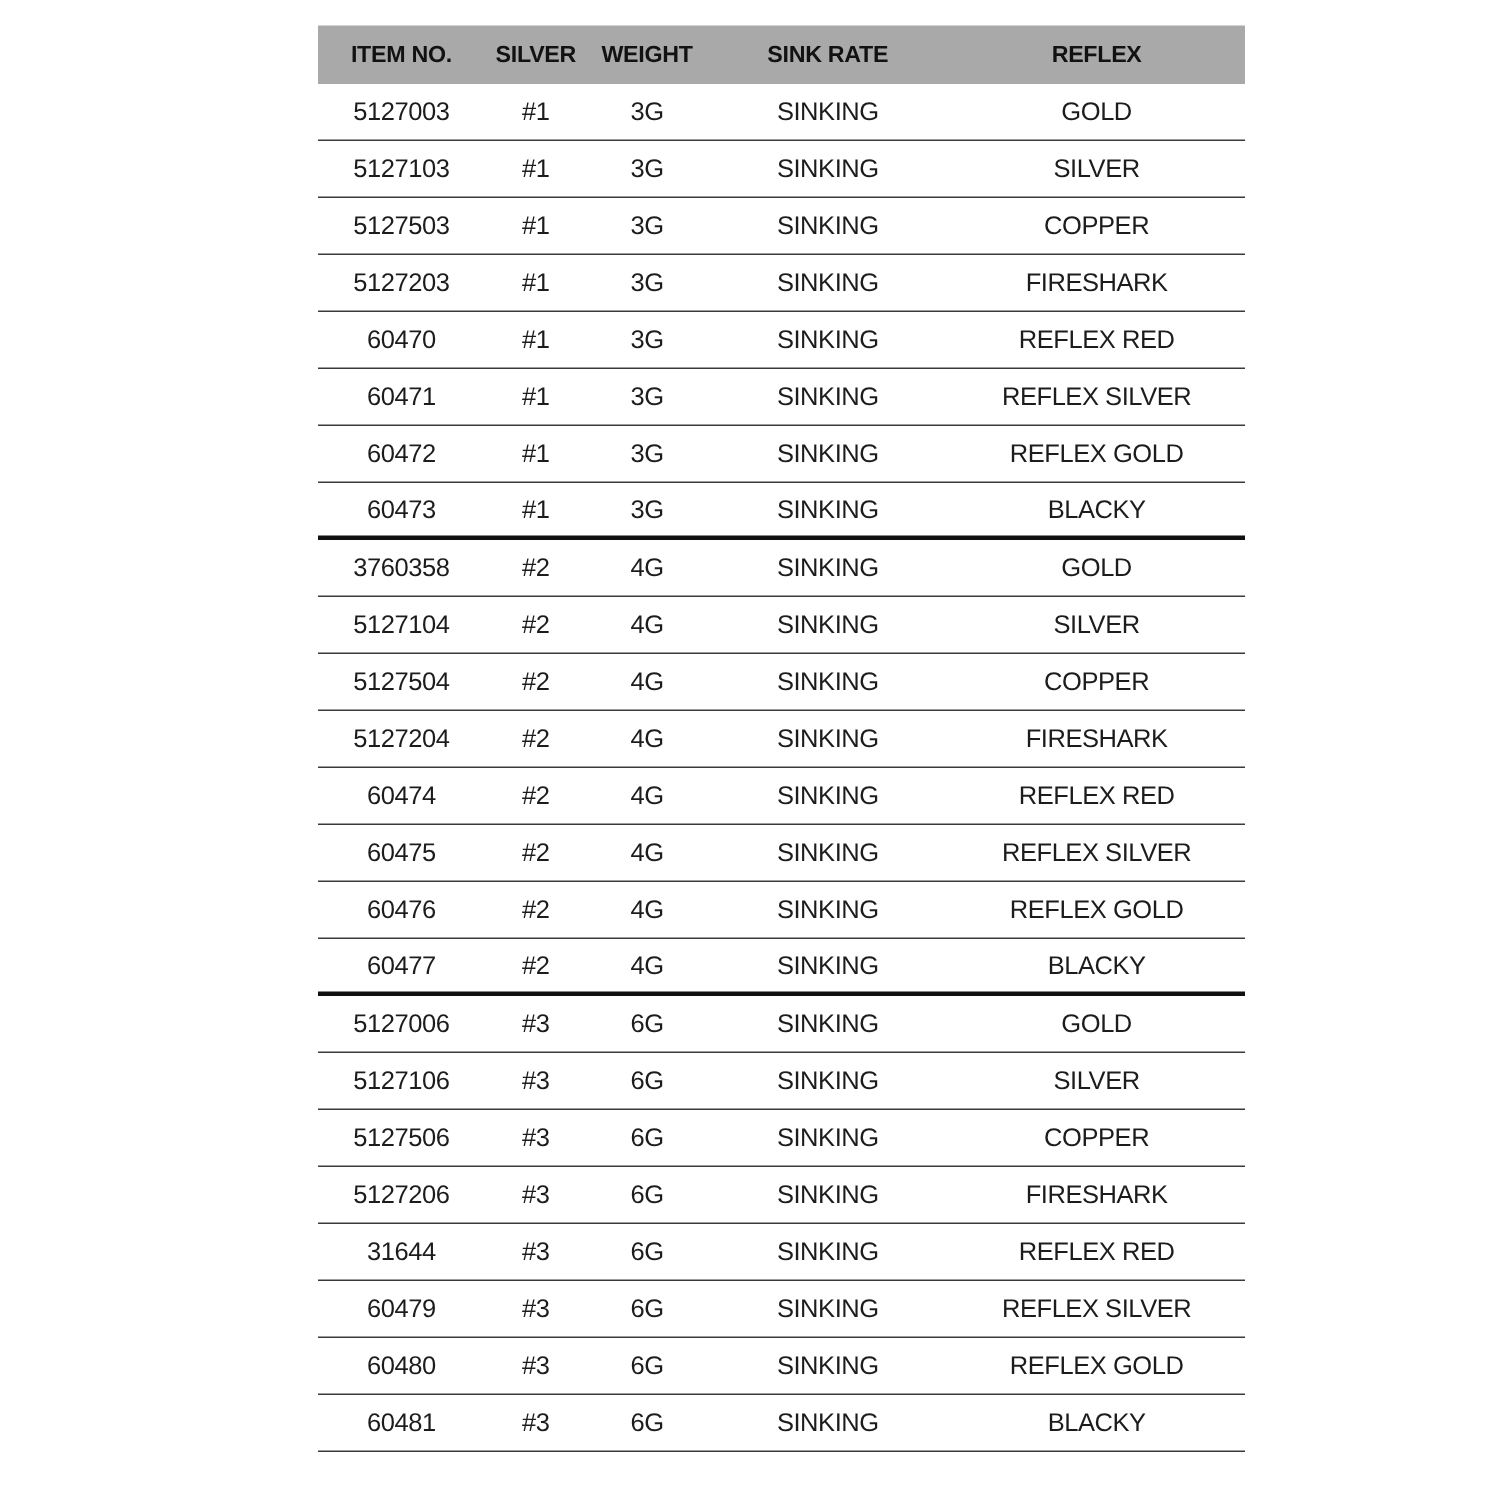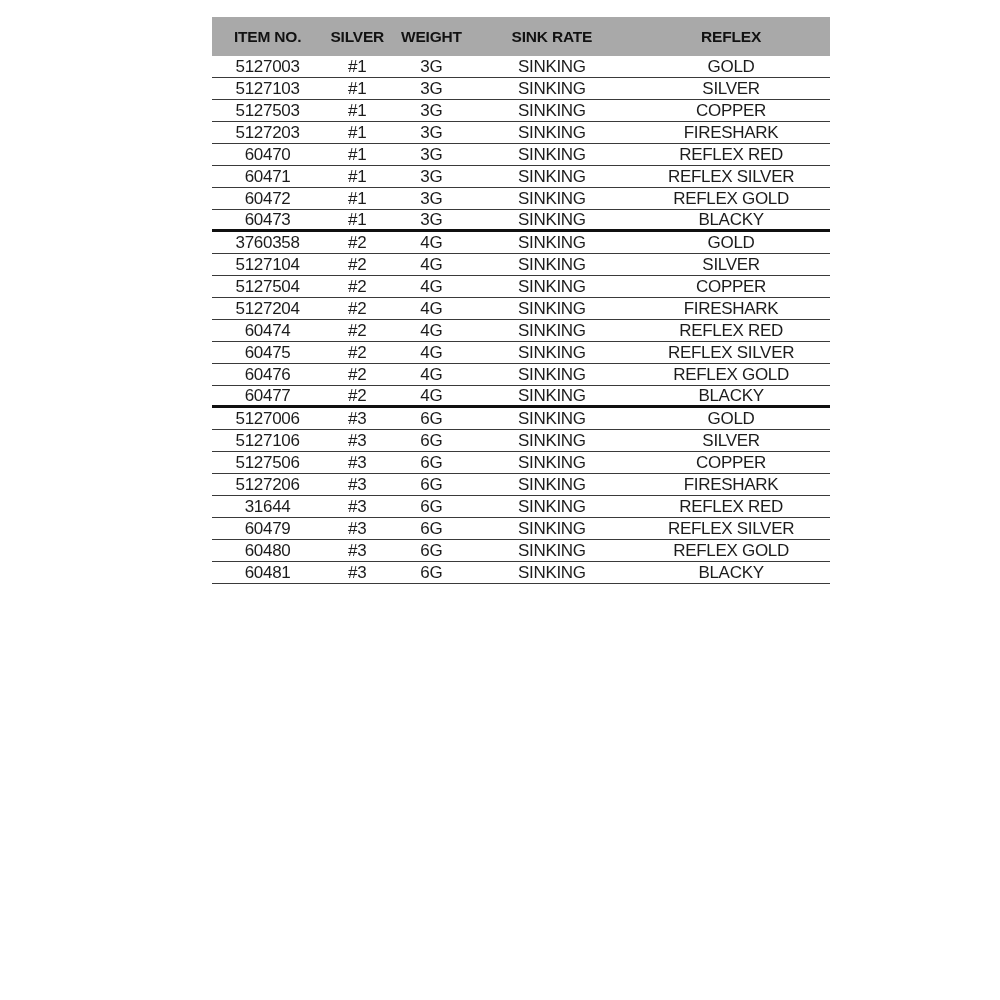--- a/index.html
+++ b/index.html
@@ -30,21 +30,21 @@
   }
   .header-row {
     height: 39px;
     background: var(--header-bg);
     font-weight: bold;
     font-size: 15.5px;
     letter-spacing: -0.2px;
   }
   .header-row .cell { color: #121212; }
   .body-row {
-    height: 22px;
+    height: 38px;
     border-bottom: 1.5px solid var(--row-line);
     font-size: 17px;
     letter-spacing: -0.3px;
   }
   .body-row.group-end {
     border-bottom: 3.5px solid var(--group-line);
   }
   .cell {
     text-align: center;
     white-space: nowrap;

